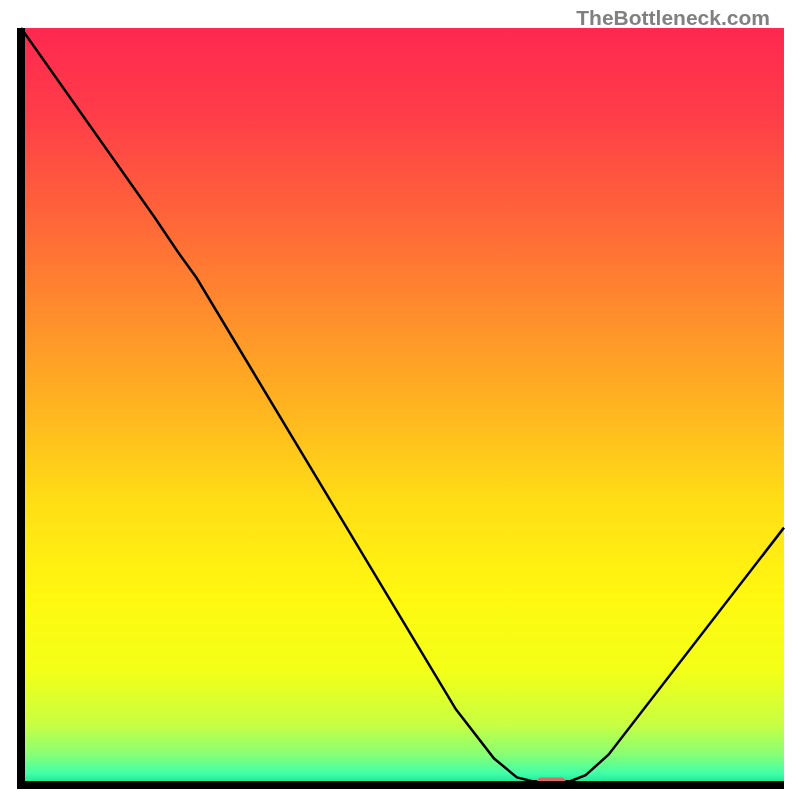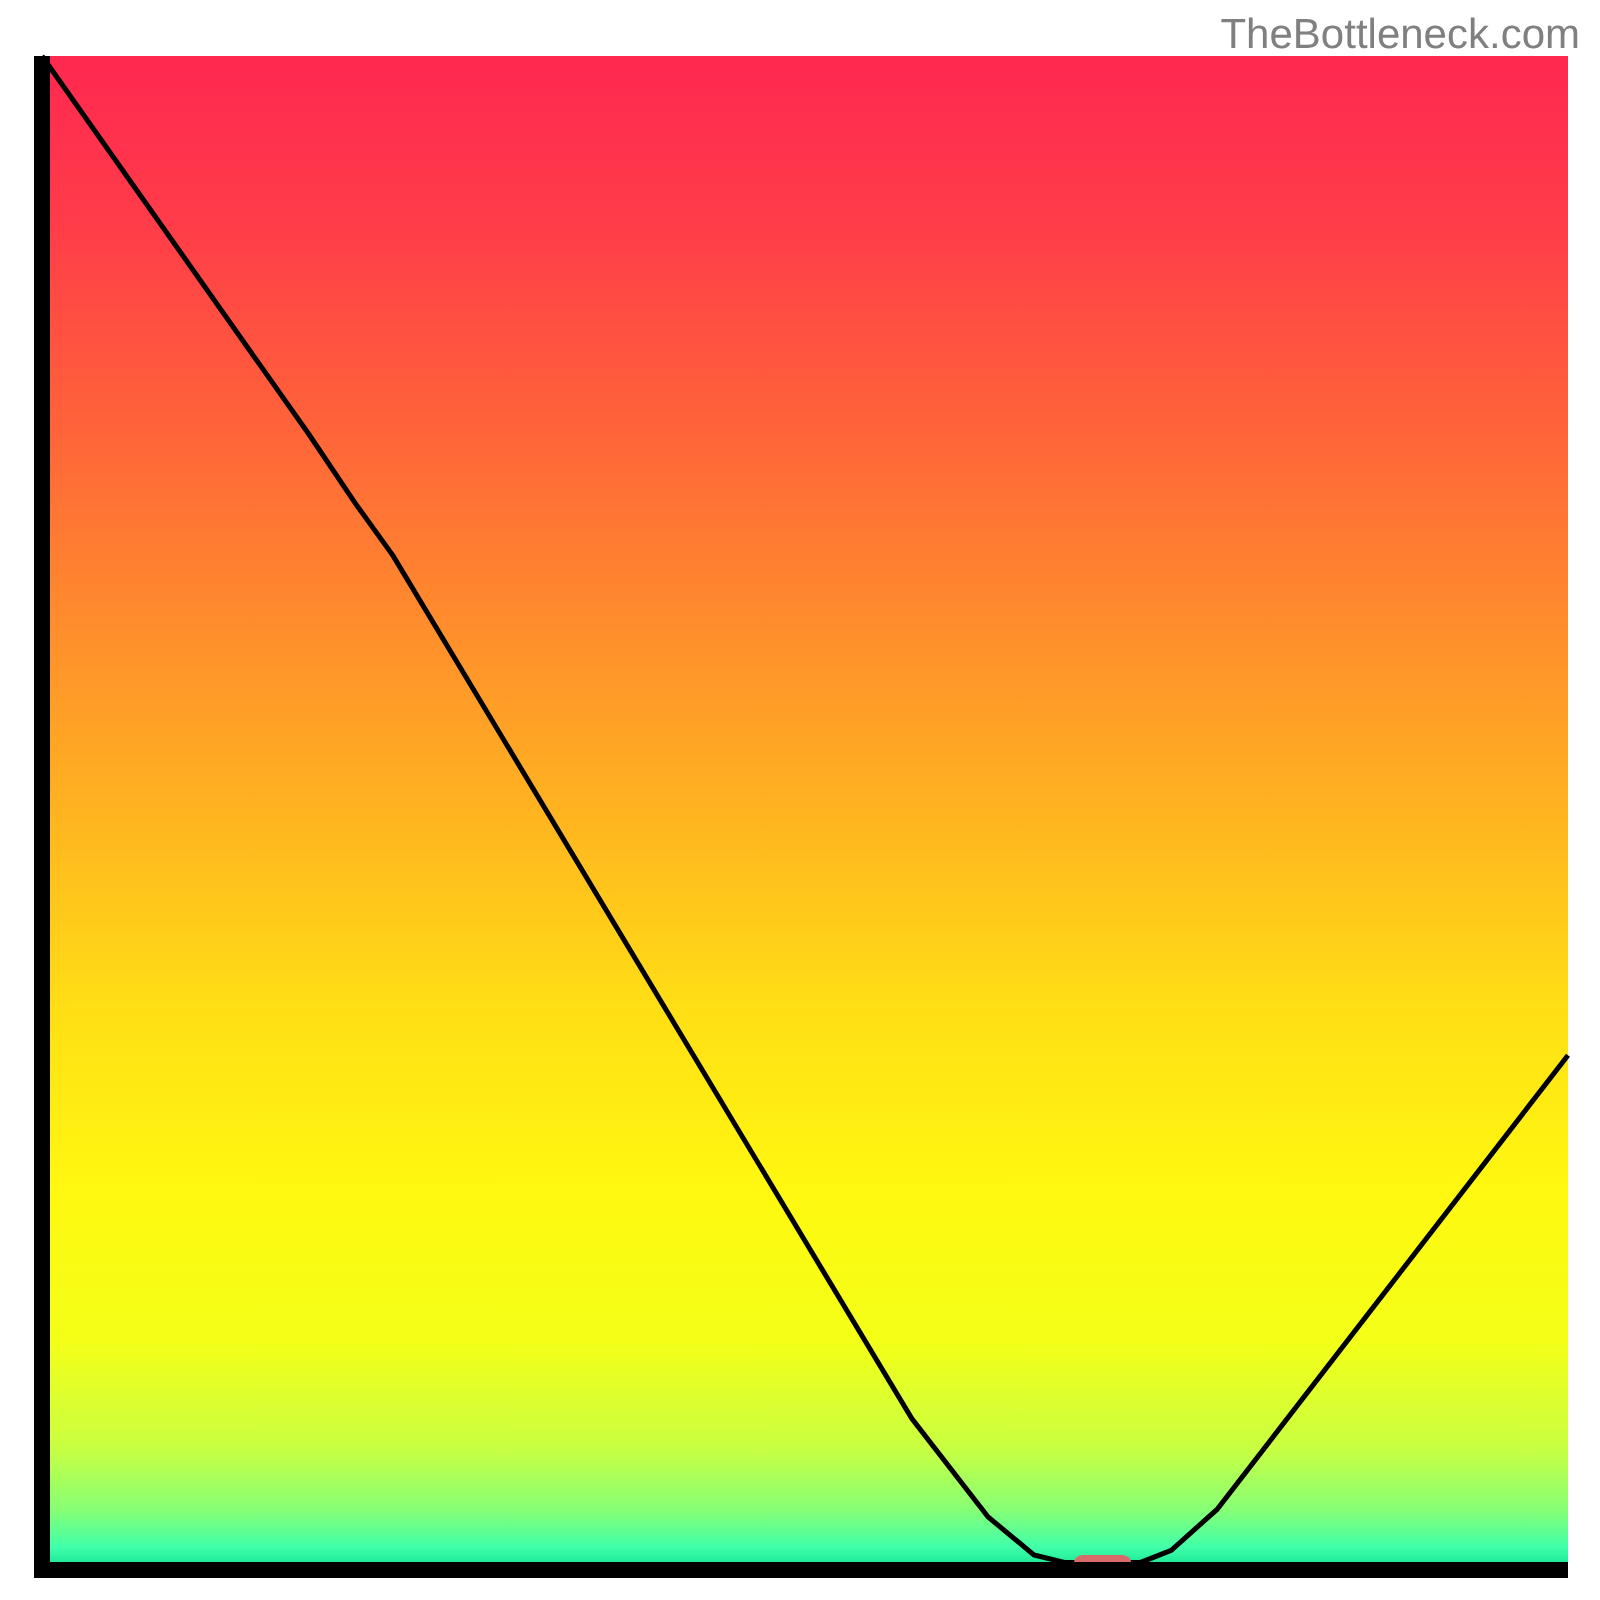--- a/index.html
+++ b/index.html
@@ -13,24 +13,24 @@
   .chart-container {
     position: absolute;
     top: 0;
     left: 0;
     width: 800px;
     height: 800px;
   }
   .watermark {
     position: absolute;
     top: 6px;
-    right: 10px;
+    right: 30px;
     color: #808080;
     font-size: 21px;
-    font-weight: normal;
+    font-weight: bold;
     z-index: 10;
   }
   svg {
     display: block;
   }
 </style>
 </head>
 <body>
 
 <div class="chart-container">

